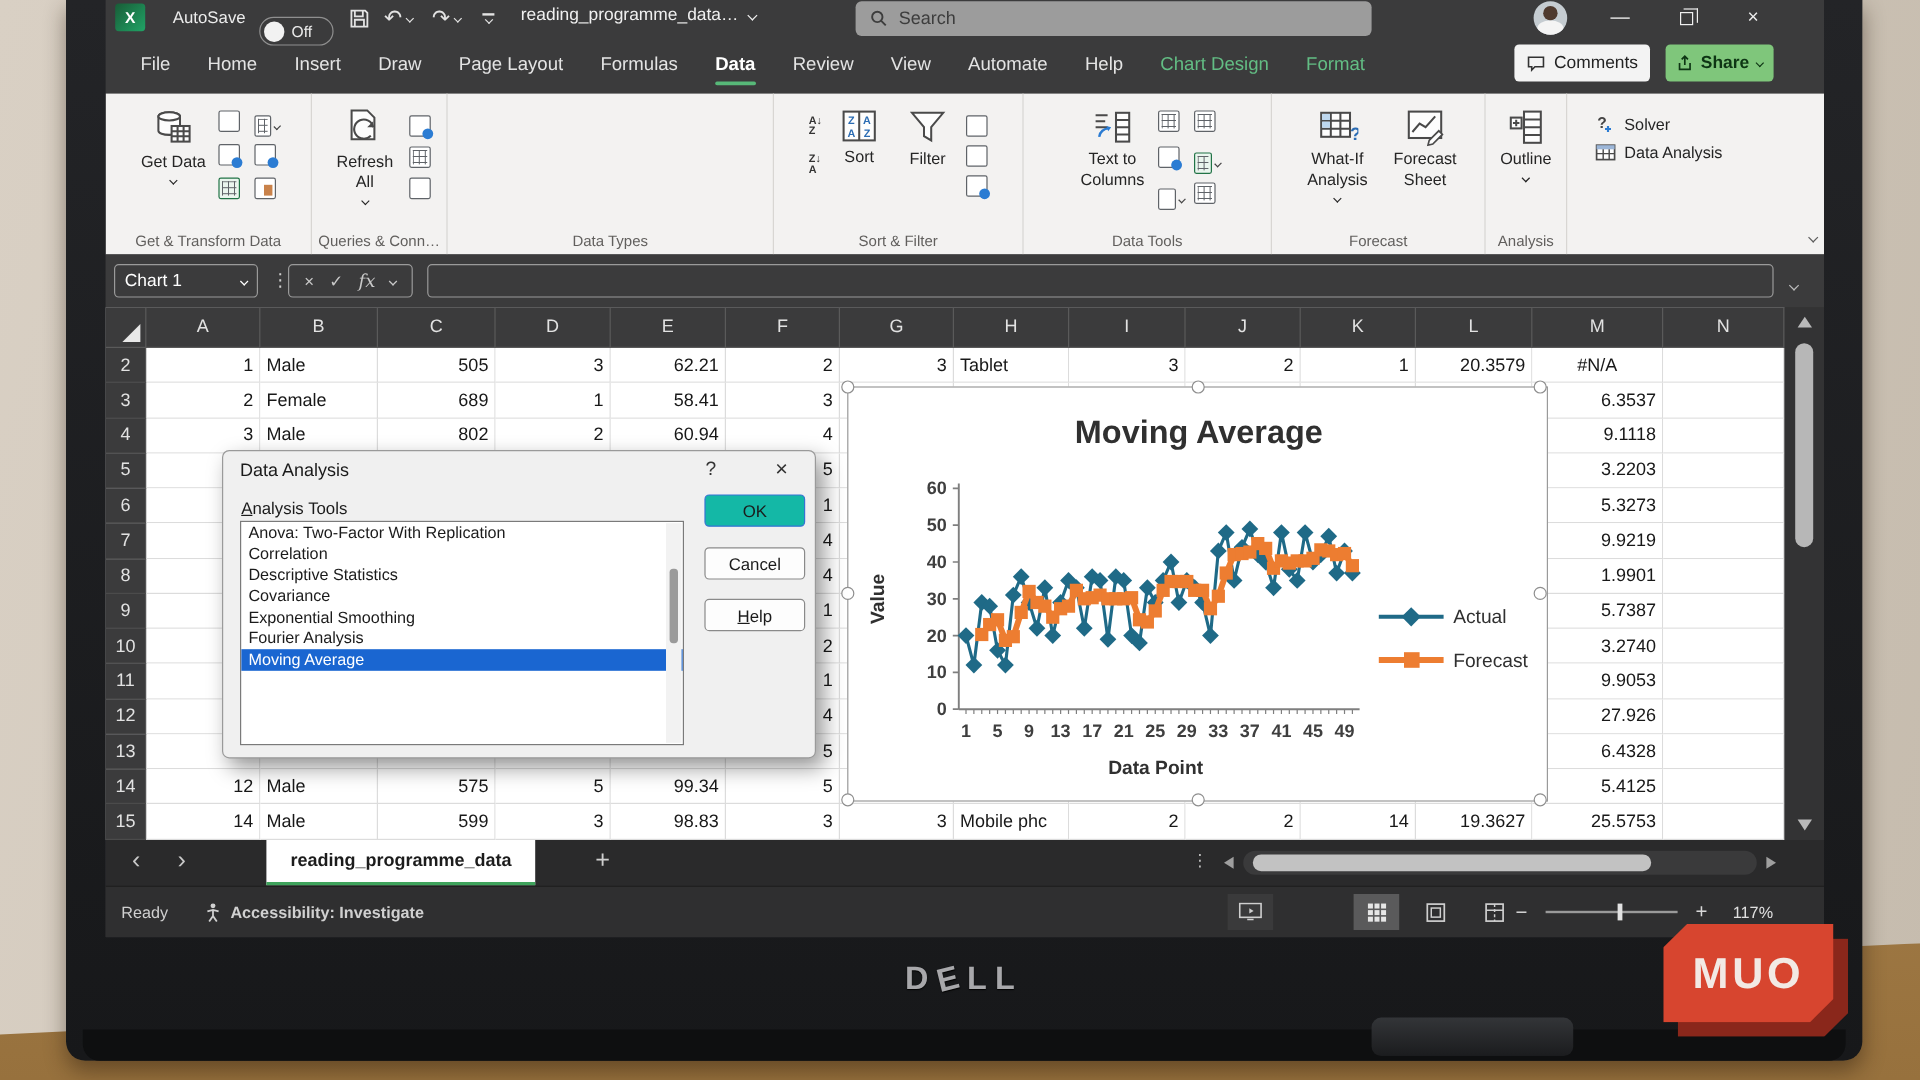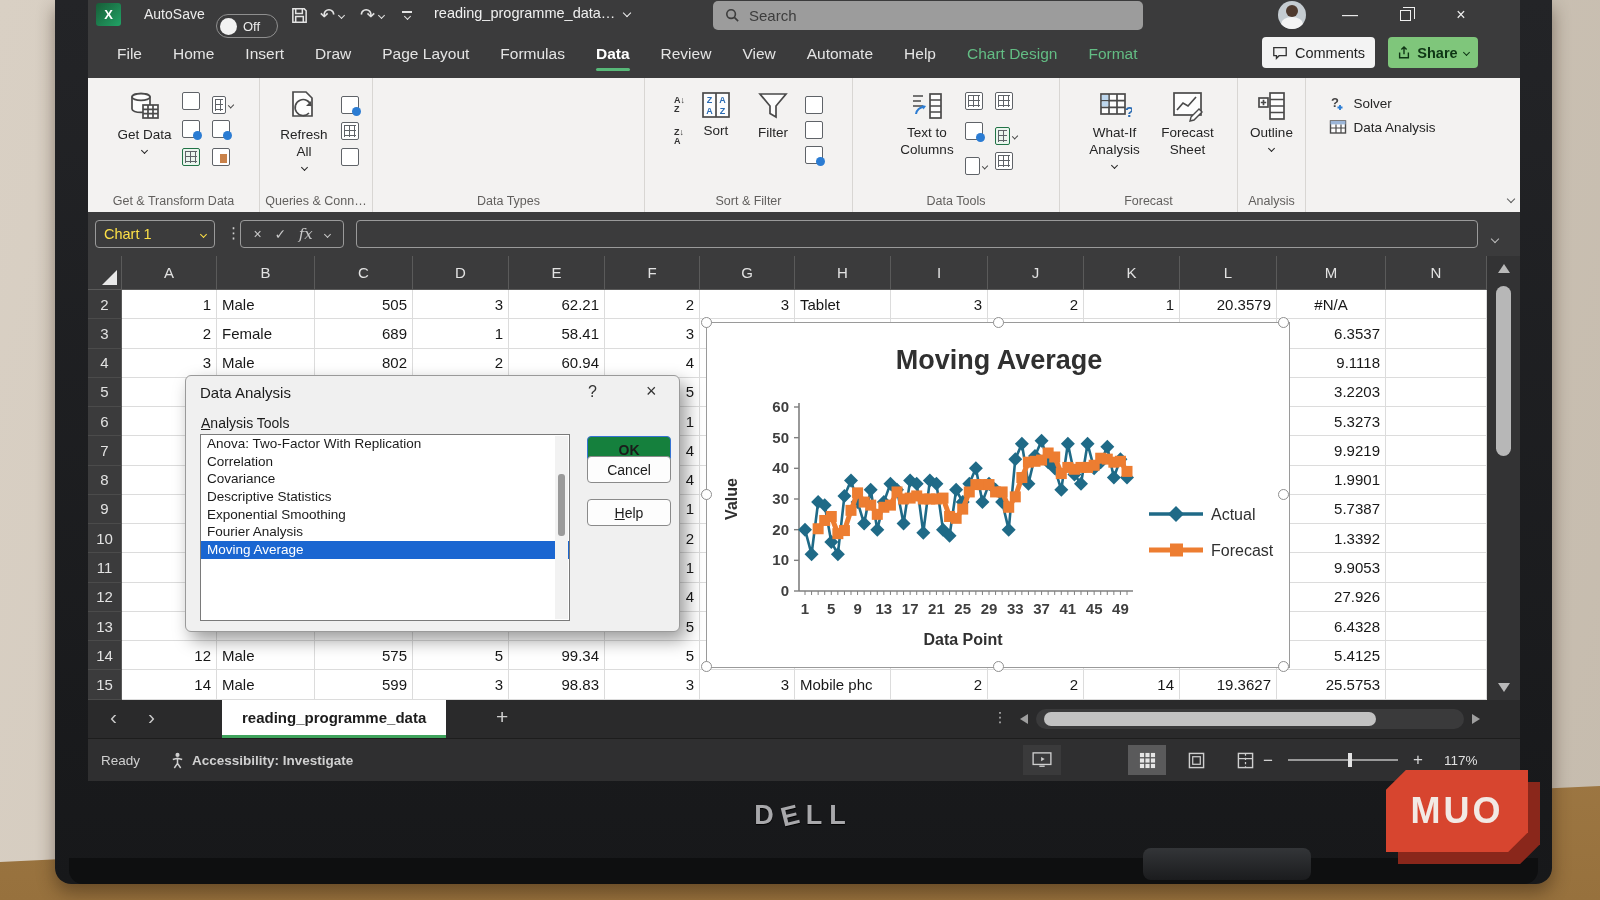--- a/index.html
+++ b/index.html
@@ -71,21 +71,21 @@
   .gallery{border:1px solid #c9c7c5;background:#fbfaf9;border-radius:3px;height:92px;margin-top:2px;display:flex;align-items:center;padding:0 8px;gap:34px;}
   .gal-more{width:24px;height:92px;border-left:1px solid #c9c7c5;display:flex;flex-direction:column;align-items:center;justify-content:center;color:#555;}
   .stack{display:flex;flex-direction:column;gap:6px;padding-top:6px;}
   .anitem{display:flex;align-items:center;gap:7px;font-size:13.5px;color:#252525;white-space:nowrap;}
   .ribbon-collapse{position:absolute;right:6px;bottom:6px;color:#5c5c5c;}
   .azicon{display:flex;flex-direction:column;line-height:1;font-size:9px;font-weight:700;color:#333;}
   .smallpair{display:flex;flex-direction:column;gap:8px;padding-top:8px;}
 
   
   .formularow{position:absolute;left:0;top:212px;width:100%;height:44px;background:#3b3b3c;display:flex;align-items:center;}
-  .namebox{position:absolute;left:7px;top:8px;width:120px;height:28px;border:1px solid #9a9a9a;border-radius:4px;color:#fde047;font-size:14.5px;display:flex;align-items:center;padding:0 8px;justify-content:space-between;}
+  .namebox{position:absolute;left:7px;top:8px;width:120px;height:28px;border:1px solid #9a9a9a;border-radius:4px;color:#ffffff;font-size:14.5px;display:flex;align-items:center;padding:0 8px;justify-content:space-between;}
   .fdots{position:absolute;left:138px;top:12px;color:#cfcfcf;font-size:15px;letter-spacing:0;}
   .fxgroup{position:absolute;left:152px;top:8px;width:104px;height:28px;border:1px solid #9a9a9a;border-radius:4px;display:flex;align-items:center;justify-content:space-evenly;color:#c9c9c9;font-size:14px;}
   .fxgroup .fx{font-family:"DejaVu Serif",serif;font-style:italic;font-size:15px;}
   .finput{position:absolute;left:268px;top:8px;width:1122px;height:28px;border:1px solid #9a9a9a;border-radius:4px;}
   .fcollapse{position:absolute;left:1404px;top:16px;color:#bdbdbd;}
 
   
   .gridwrap{position:absolute;left:0;top:256px;width:1399px;height:444px;background:#fff;}
   .colheads{display:flex;height:34px;background:#3b3b3c;}
   .colhead{color:#e2e2e2;font-size:15px;display:flex;align-items:center;justify-content:center;border-right:1px solid #5a5a5a;border-bottom:1px solid #5a5a5a;}
@@ -113,21 +113,21 @@
   .dlg-help{position:absolute;left:402px;top:7px;font-size:16px;color:#333;}
   .dlg-close{position:absolute;left:460px;top:5px;font-size:18px;color:#333;}
   .dlg-label{position:absolute;left:15px;top:39px;font-size:14px;}
   .accel{text-decoration:underline;}
   .dlg-list{position:absolute;left:14px;top:58px;width:370px;height:187px;background:#fff;border:1px solid #7a7a7a;overflow:hidden;}
   .dlg-item{height:17.7px;line-height:17.7px;padding-left:6px;font-size:13.5px;white-space:nowrap;}
   .dlg-item.sel{background:#1a66d1;color:#fff;}
   .dlg-vscroll{position:absolute;right:1px;top:1px;width:13px;bottom:1px;background:#f2f2f2;}
   .dlg-vthumb{position:absolute;right:3px;top:38px;width:7px;height:62px;background:#9a9a9a;border-radius:3px;}
   .dlg-btn{position:absolute;left:401px;width:84px;height:27px;border:1px solid #8a8a8a;border-radius:4px;background:#fdfdfd;display:flex;align-items:center;justify-content:center;font-size:14px;color:#1b1b1b;}
-  .dlg-btn.ok{top:60px;border:1.6px solid #3573d4;background:#15803d;font-weight:bold;}
+  .dlg-btn.ok{top:36px;border:1.6px solid #3573d4;background:#14b8a6;}
   .dlg-btn.cancel{top:80px;}
   .dlg-btn.help{top:123px;}
 
   
   .sheetbar{position:absolute;left:0;top:700px;width:100%;height:38px;background:#2a2a2b;display:flex;align-items:center;}
   .snav{color:#c9c9c9;font-size:21px;line-height:1;}
   .snav.l{position:absolute;left:22px;top:6px;}
   .snav.r{position:absolute;left:60px;top:6px;}
   .sheettab{position:absolute;left:134px;top:0;height:38px;padding:0 20px;background:#fff;border-bottom:3px solid #3fa35c;color:#1c1c1c;font-size:15px;font-weight:600;display:flex;align-items:center;}
   .addsheet{position:absolute;left:408px;top:5px;color:#cfcfcf;font-size:21px;}
@@ -597,21 +597,21 @@
             <div class="cell r" style="width: 98px;"></div>
             <div class="cell r" style="width: 96px;"></div>
             <div class="cell r" style="width: 96px;"></div>
             <div class="cell r" style="width: 95px;">2</div>
             <div class="cell r" style="width: 95px;"></div>
             <div class="cell l" style="width: 96px;"></div>
             <div class="cell r" style="width: 97px;"></div>
             <div class="cell r" style="width: 96px;"></div>
             <div class="cell r" style="width: 96px;"></div>
             <div class="cell r" style="width: 97px;"></div>
-            <div class="cell r" style="width: 109px;">1.3392</div>
+            <div class="cell r" style="width: 109px;">3.2740</div>
             <div class="cell r" style="width: 101px;"></div>
           </div>
           <div class="grow">
             <div class="rowhead">11</div>
             <div class="cell r" style="width: 95px;"></div>
             <div class="cell l" style="width: 98px;"></div>
             <div class="cell r" style="width: 98px;"></div>
             <div class="cell r" style="width: 96px;"></div>
             <div class="cell r" style="width: 96px;"></div>
             <div class="cell r" style="width: 95px;">1</div>
@@ -894,22 +894,22 @@
     <div class="handle" style="left: -6px; top: -6px;"></div><div class="handle" style="left: 286px; top: -6px;"></div><div class="handle" style="left: 571px; top: -6px;"></div><div class="handle" style="left: -6px; top: 166px;"></div><div class="handle" style="left: 571px; top: 166px;"></div><div class="handle" style="left: -6px; top: 338px;"></div><div class="handle" style="left: 286px; top: 338px;"></div><div class="handle" style="left: 571px; top: 338px;"></div></div>
 
     <div class="dialog">
       <div class="dlg-title">Data Analysis</div>
       <div class="dlg-help">?</div>
       <div class="dlg-close">×</div>
       <div class="dlg-label"><span class="accel">A</span><span>nalysis Tools</span></div>
       <div class="dlg-list" id="dlglist">
         <div class="dlg-item">Anova: Two-Factor With Replication</div>
           <div class="dlg-item">Correlation</div>
+          <div class="dlg-item">Descriptive Statistics</div>
           <div class="dlg-item">Covariance</div>
-          <div class="dlg-item">Descriptive Statistics</div>
           <div class="dlg-item">Exponential Smoothing</div>
           <div class="dlg-item">Fourier Analysis</div>
           <div class="dlg-item sel">Moving Average</div>
           <div class="dlg-vscroll">
             <div class="dlg-vthumb"></div>
           </div>
       </div>
       <div class="dlg-btn ok">OK</div>
       <div class="dlg-btn cancel">Cancel</div>
       <div class="dlg-btn help">

